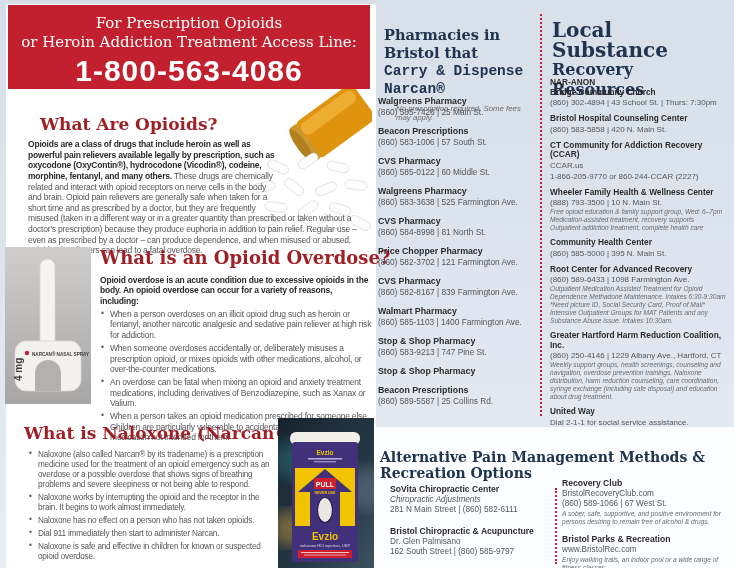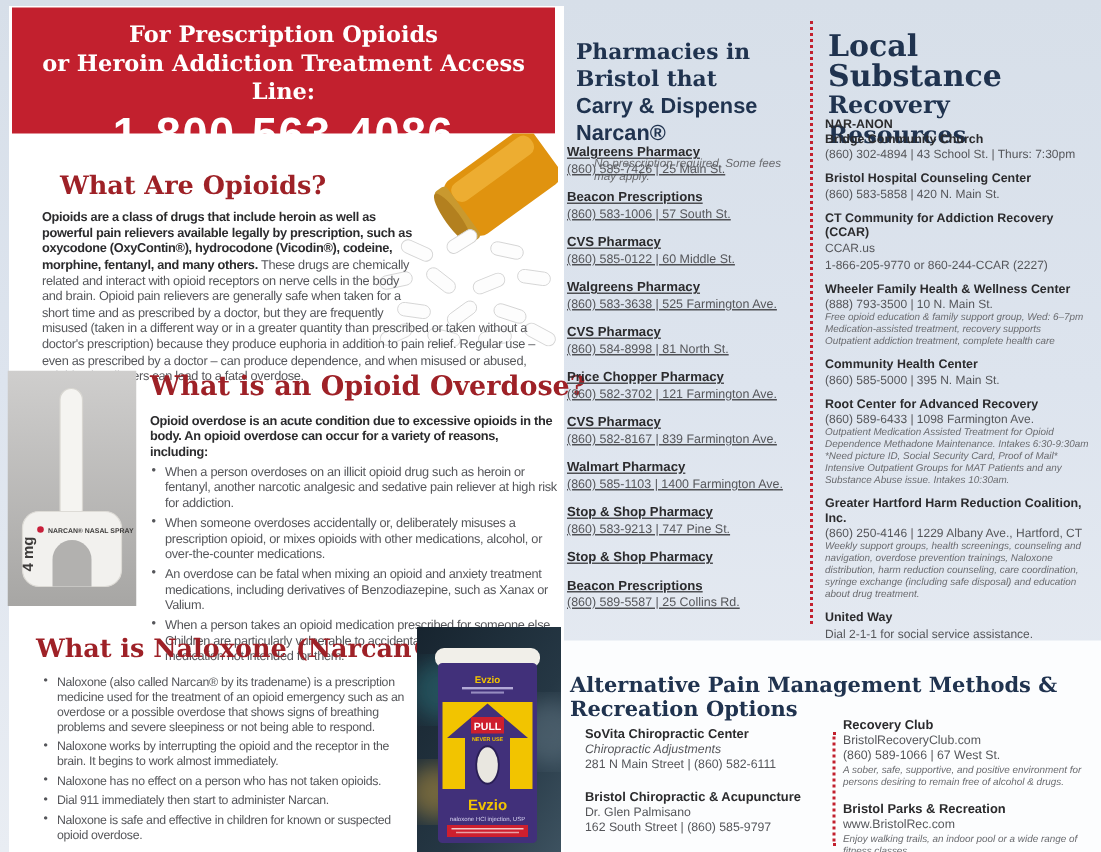--- a/index.html
+++ b/index.html
@@ -2,35 +2,35 @@
 <html><head>
 <meta charset="utf-8">
 <style>
   html,body{margin:0;padding:0;}
   .page{position:relative;width:734px;height:568px;overflow:hidden;
         background:linear-gradient(180deg,#d7dfe9 0%,#dde4ee 45%,#e9edf3 100%);
         font-family:"Liberation Sans",sans-serif;color:#4f5054;}
   .left-panel{position:absolute;left:6px;top:4px;width:370px;height:564px;background:#ffffff;}
   .banner{position:absolute;left:8px;top:5px;width:362px;height:84px;background:#c2202e;
           color:#ffffff;text-align:center;padding-top:9px;box-sizing:border-box;}
-  .banner .b1{font-family:"DejaVu Serif",serif;font-weight:bold;font-size:15px;line-height:19px;}
+  .banner .b1{font-family:"DejaVu Serif",serif;font-weight:normal;font-size:15px;line-height:19px;}
   .banner .bphone{font-size:30px;font-weight:bold;letter-spacing:1px;margin-top:2px;}
   .serifhead{font-family:"DejaVu Serif",serif;font-weight:bold;color:#9e2127;margin:0;}
   .navy{color:#20334f;}
   .body-txt{font-size:8.5px;line-height:1.25;letter-spacing:-0.2px;color:#55565a;}
   .body-txt b{color:#2b2b2d;}
   ul.bl{margin:3px 0 0 0;padding:0 0 0 10px;list-style:none;}
   ul.bl li{position:relative;margin-bottom:3px;}
   ul.bl li::before{content:"•";position:absolute;left:-9px;top:-1px;color:#55565a;}
   .abs{position:absolute;}
   .ctr{}
   
   .mid-title{font-family:"DejaVu Serif",serif;font-weight:bold;font-size:14.5px;line-height:18px;}
   .mid-note{font-style:italic;font-size:7.8px;color:#6a6b6f;margin-top:6px;margin-left:12px;}
-  .ph-entry{margin-bottom:8px;text-decoration:underline;}
+  .ph-entry{margin-bottom:8px;}
   .ph-name{font-size:8.8px;font-weight:bold;color:#2b2b2d;line-height:11px;}
   .ph-info{font-size:8.3px;color:#55565a;line-height:11px;}
   
   .rc-entry{margin-bottom:6px;}
   .rc-name{font-size:8.3px;font-weight:bold;color:#2b2b2d;line-height:9.5px;}
   .rc-info{font-size:8px;color:#55565a;line-height:10px;margin-top:1px;}
   .rc-note{font-size:6.6px;font-style:italic;color:#6a6b6f;line-height:8px;}
   .dotted-v{width:0;border-left:2px dotted #c2202e;}
   
   .bottom-bg{position:absolute;left:376px;top:427px;width:358px;height:141px;background:#fcfdfe;}
@@ -189,21 +189,21 @@
       <text x="47" y="122" font-size="10" font-weight="bold" fill="#f2c400" text-anchor="middle">Evzio</text>
       <text x="47" y="129" font-size="4" fill="#d9d4f2" text-anchor="middle">naloxone HCl injection, USP</text>
       <rect x="20" y="132" width="54" height="8" fill="#ce1f2e"></rect>
       <rect x="23" y="134" width="48" height="1" fill="#f7d9d9" opacity="0.9"></rect>
       <rect x="26" y="136.5" width="42" height="1" fill="#f7d9d9" opacity="0.7"></rect>
     </svg>
   </div>
 
   <div class="abs ctr" style="left:384px;top:26px;width:152px;">
     <div class="mid-title navy" style="font-family:'DejaVu Serif',serif;">Pharmacies in Bristol that</div>
-    <div class="mid-title navy" style="font-family:Liberation Sans, sans-serif;">Carry &amp; Dispense Narcan®</div>
+    <div class="mid-title navy" style="font-family:Liberation Mono, monospace;">Carry &amp; Dispense Narcan®</div>
     <div class="mid-note">No prescription required. Some fees may apply.</div>
   </div>
 
   <div class="abs ctr" style="left:378px;top:96px;width:164px;">
     <div class="ph-entry">
         <div class="ph-name">Walgreens Pharmacy</div>
         <div class="ph-info">(860) 585-7426   |   25 Main St.</div>
       </div>
     <div class="ph-entry">
         <div class="ph-name">Beacon Prescriptions</div>

